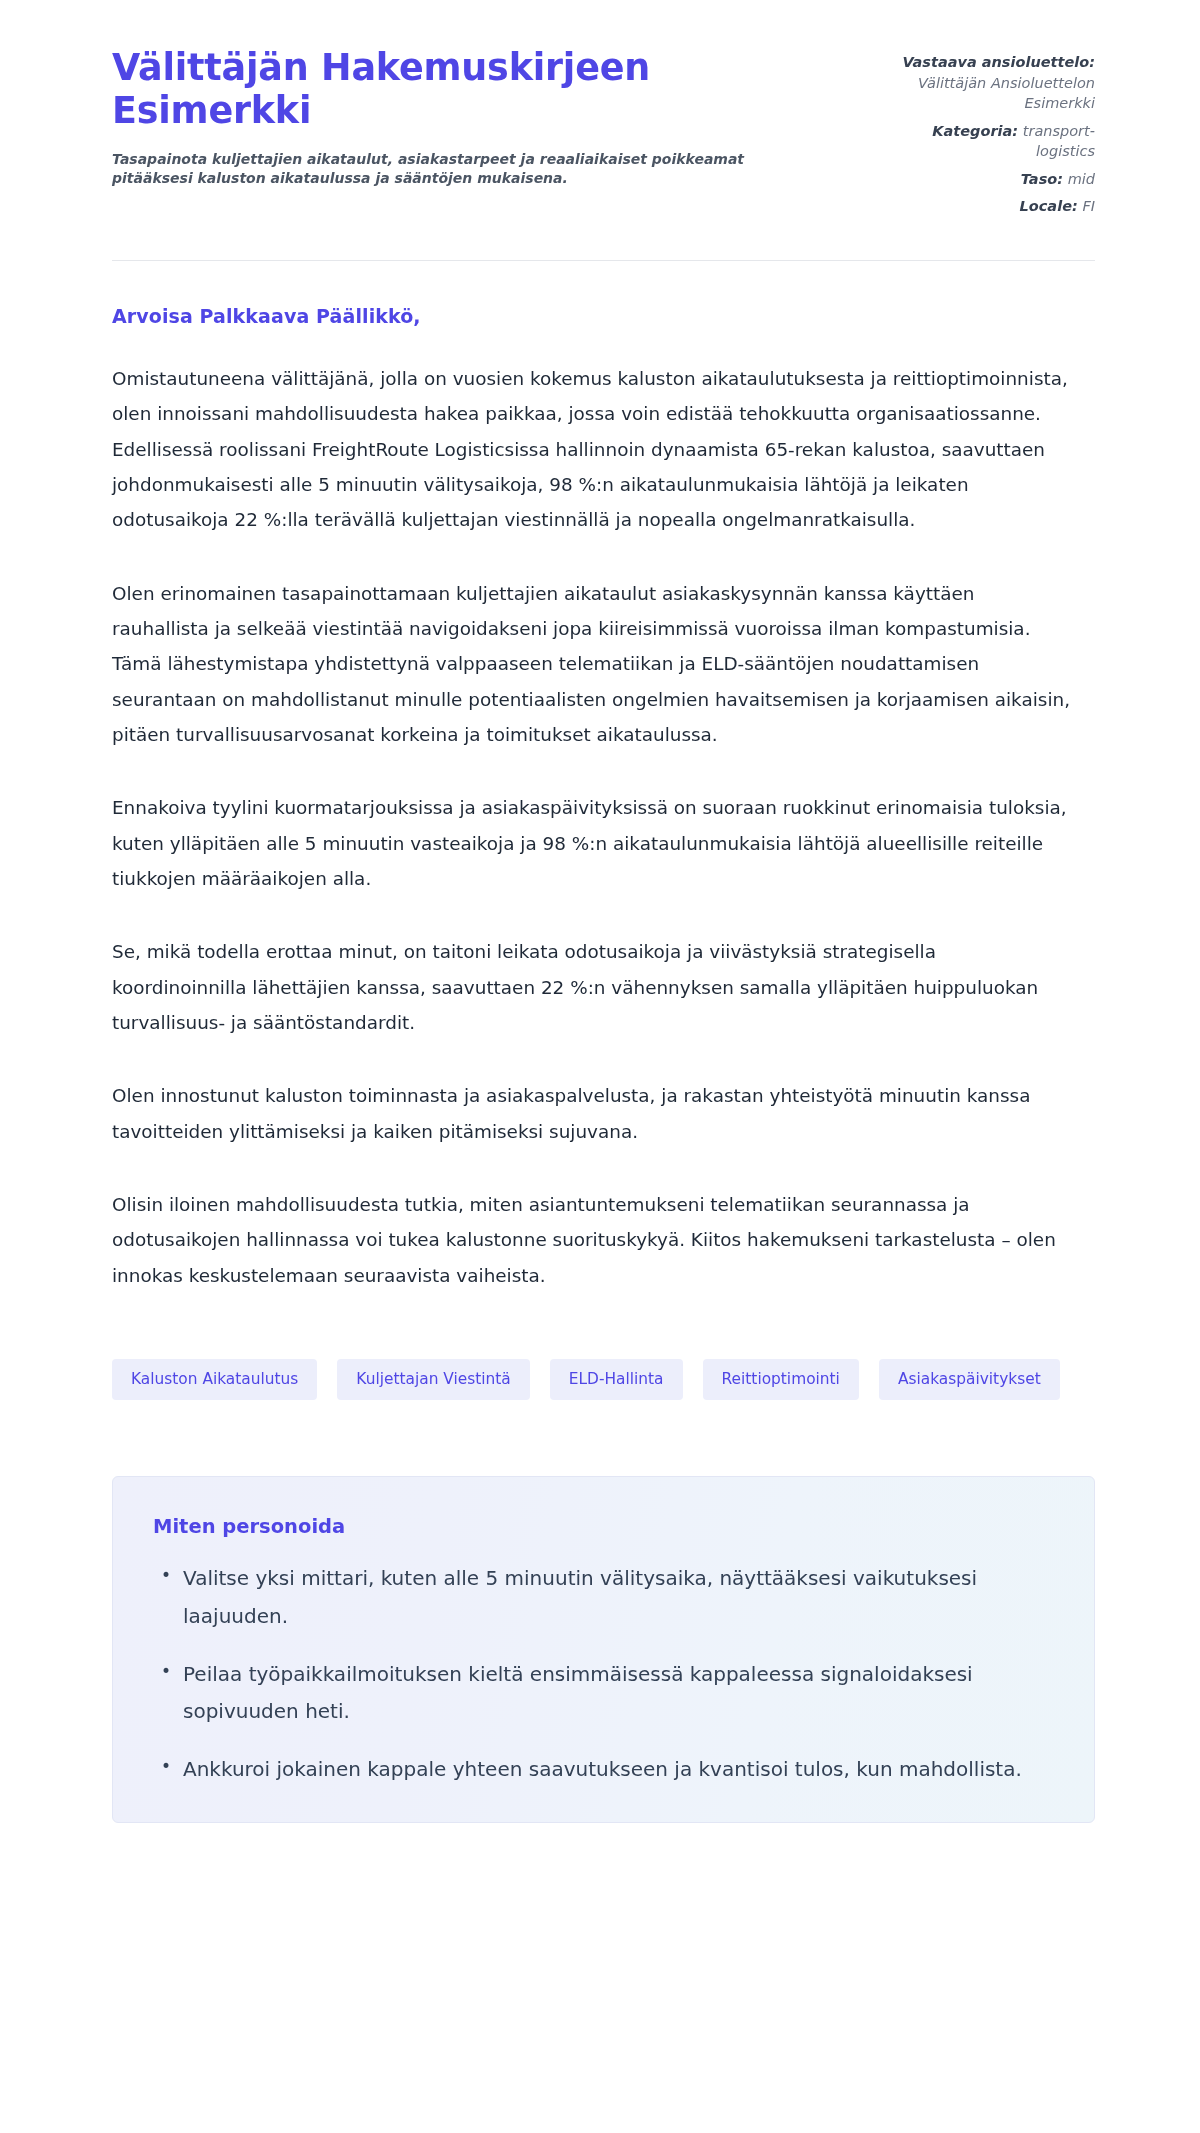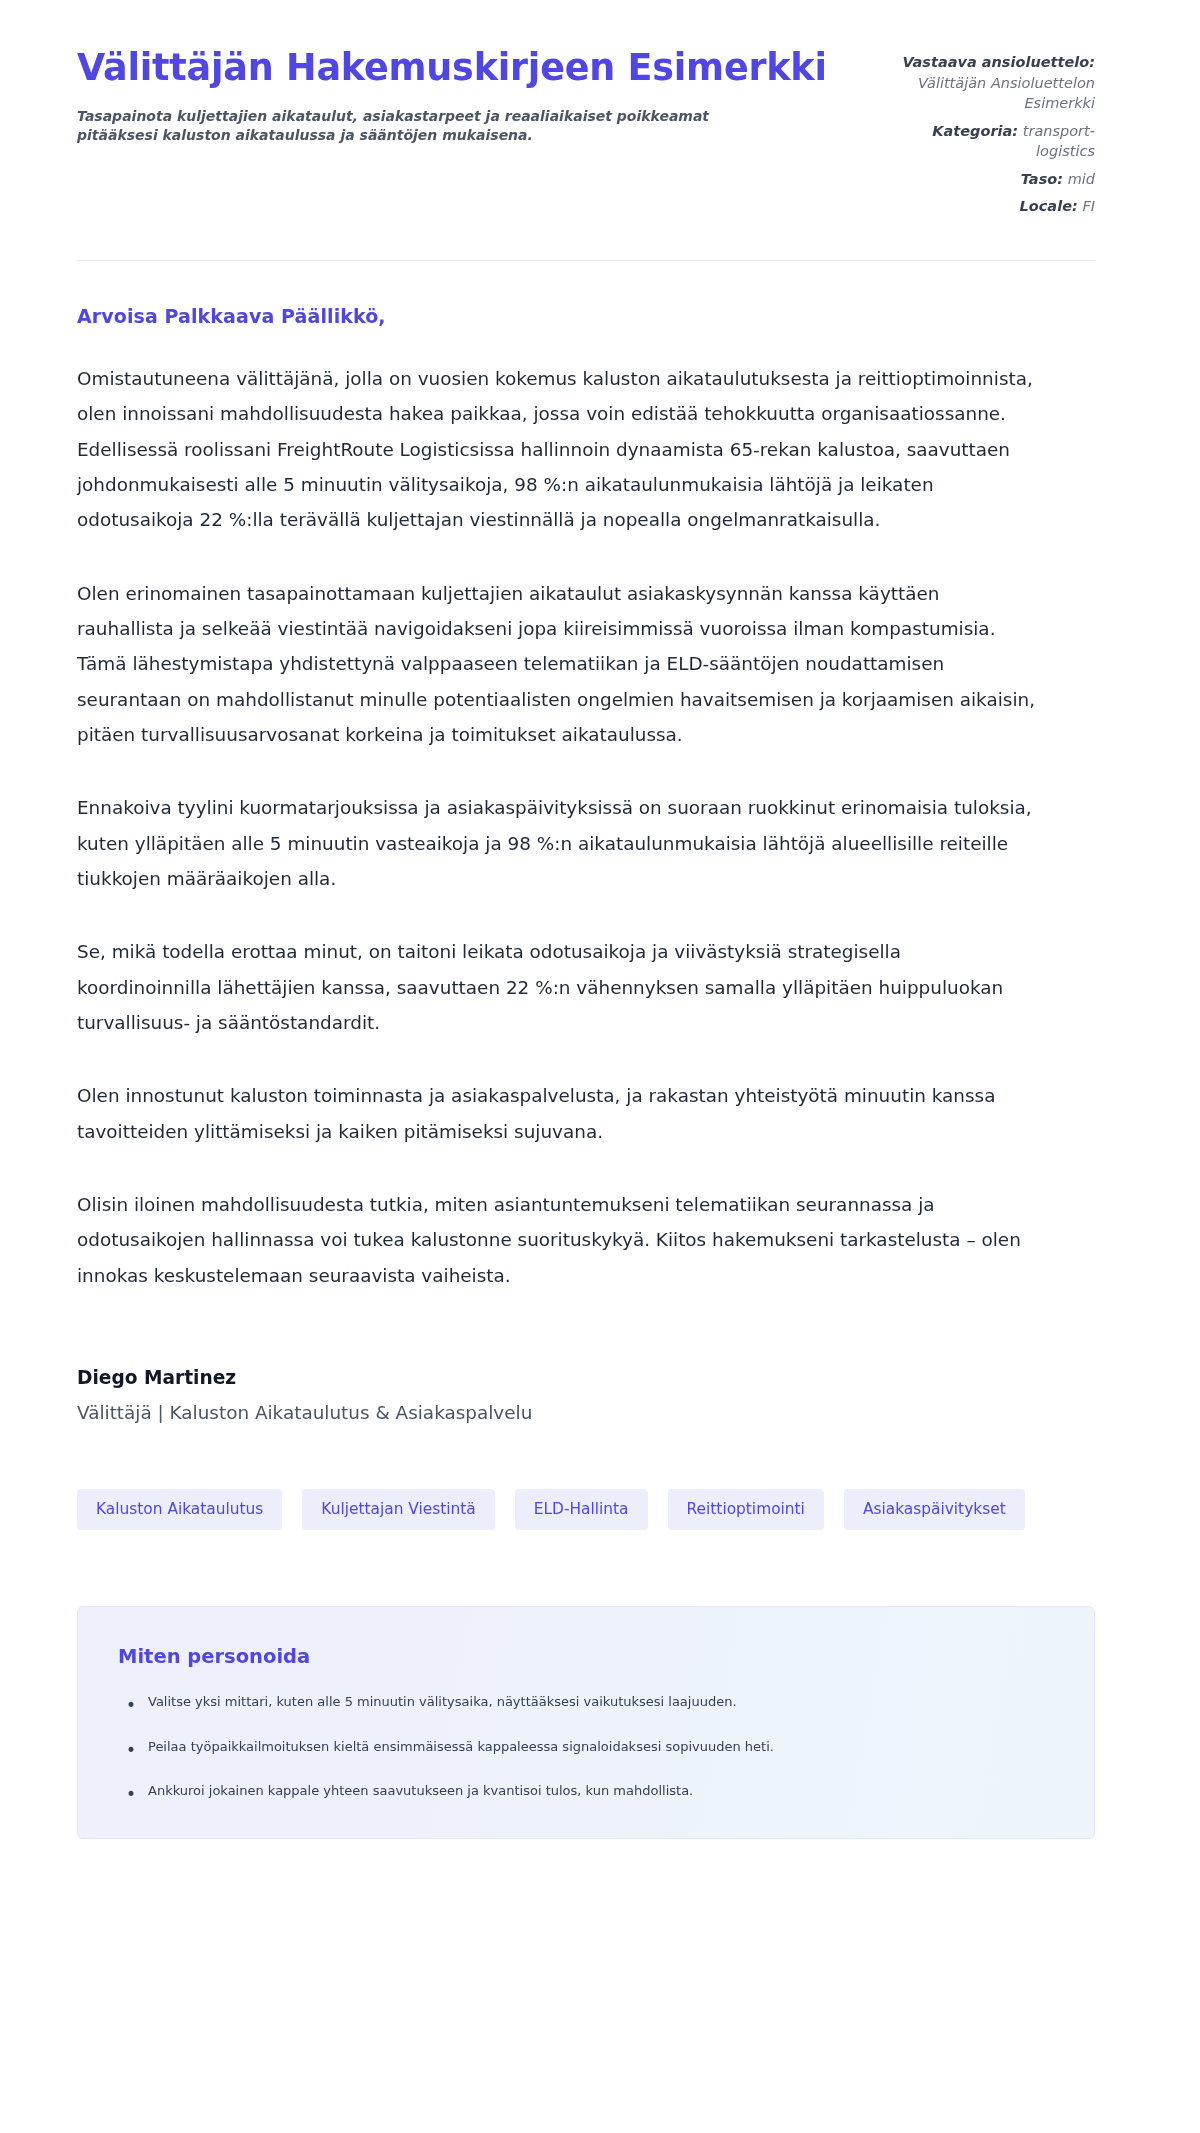--- a/index.html
+++ b/index.html
@@ -12,21 +12,21 @@
   body {
     width: 1200px;
     min-height: 2133px;
     font-family: "DejaVu Sans", "Liberation Sans", sans-serif;
     color: #1f2937;
     -webkit-font-smoothing: antialiased;
   }
 
   .page {
     width: 1200px;
-    padding: 46px 105px 0 77px;
+    padding: 46px 105px 0 112px;
   }
 
   
   .header {
     display: flex;
     align-items: flex-start;
     justify-content: space-between;
     gap: 40px;
   }
   .header-left {
@@ -141,21 +141,21 @@
     font-weight: 700;
     color: #4f46e5;
   }
   .callout-list {
     margin: 0;
     padding: 0 0 0 26px;
     list-style: none;
   }
   .callout-list li {
     position: relative;
-    font-size: 13px;
+    font-size: 20px;
     line-height: 1.88;
     color: #334155;
     margin-bottom: 20px;
     padding-left: 4px;
   }
   .callout-list li:last-child { margin-bottom: 0; }
   .callout-list li::before {
     content: "\2022";
     position: absolute;
     left: -18px;
@@ -205,24 +205,20 @@
     <div>
       <p class="para">Omistautuneena välittäjänä, jolla on vuosien kokemus kaluston aikataulutuksesta ja reittioptimoinnista, olen innoissani mahdollisuudesta hakea paikkaa, jossa voin edistää tehokkuutta organisaatiossanne. Edellisessä roolissani FreightRoute Logisticsissa hallinnoin dynaamista 65-rekan kalustoa, saavuttaen johdonmukaisesti alle 5 minuutin välitysaikoja, 98 %:n aikataulunmukaisia lähtöjä ja leikaten odotusaikoja 22 %:lla terävällä kuljettajan viestinnällä ja nopealla ongelmanratkaisulla.</p>
       <p class="para">Olen erinomainen tasapainottamaan kuljettajien aikataulut asiakaskysynnän kanssa käyttäen rauhallista ja selkeää viestintää navigoidakseni jopa kiireisimmissä vuoroissa ilman kompastumisia. Tämä lähestymistapa yhdistettynä valppaaseen telematiikan ja ELD-sääntöjen noudattamisen seurantaan on mahdollistanut minulle potentiaalisten ongelmien havaitsemisen ja korjaamisen aikaisin, pitäen turvallisuusarvosanat korkeina ja toimitukset aikataulussa.</p>
       <p class="para">Ennakoiva tyylini kuormatarjouksissa ja asiakaspäivityksissä on suoraan ruokkinut erinomaisia tuloksia, kuten ylläpitäen alle 5 minuutin vasteaikoja ja 98 %:n aikataulunmukaisia lähtöjä alueellisille reiteille tiukkojen määräaikojen alla.</p>
       <p class="para">Se, mikä todella erottaa minut, on taitoni leikata odotusaikoja ja viivästyksiä strategisella koordinoinnilla lähettäjien kanssa, saavuttaen 22 %:n vähennyksen samalla ylläpitäen huippuluokan turvallisuus- ja sääntöstandardit.</p>
       <p class="para">Olen innostunut kaluston toiminnasta ja asiakaspalvelusta, ja rakastan yhteistyötä minuutin kanssa tavoitteiden ylittämiseksi ja kaiken pitämiseksi sujuvana.</p>
       <p class="para">Olisin iloinen mahdollisuudesta tutkia, miten asiantuntemukseni telematiikan seurannassa ja odotusaikojen hallinnassa voi tukea kalustonne suorituskykyä. Kiitos hakemukseni tarkastelusta – olen innokas keskustelemaan seuraavista vaiheista.</p>
     </div>
   </div>
 
-  <div class="signature">
-    <p class="sig-name">Diego Martinez</p>
-    <p class="sig-role">Välittäjä | Kaluston Aikataulutus &amp; Asiakaspalvelu</p>
-  </div>
 
   <div class="tags">
     <span class="tag">Kaluston Aikataulutus</span>
     <span class="tag">Kuljettajan Viestintä</span>
     <span class="tag">ELD-Hallinta</span>
     <span class="tag">Reittioptimointi</span>
     <span class="tag">Asiakaspäivitykset</span>
   </div>
 
   <div class="callout">

